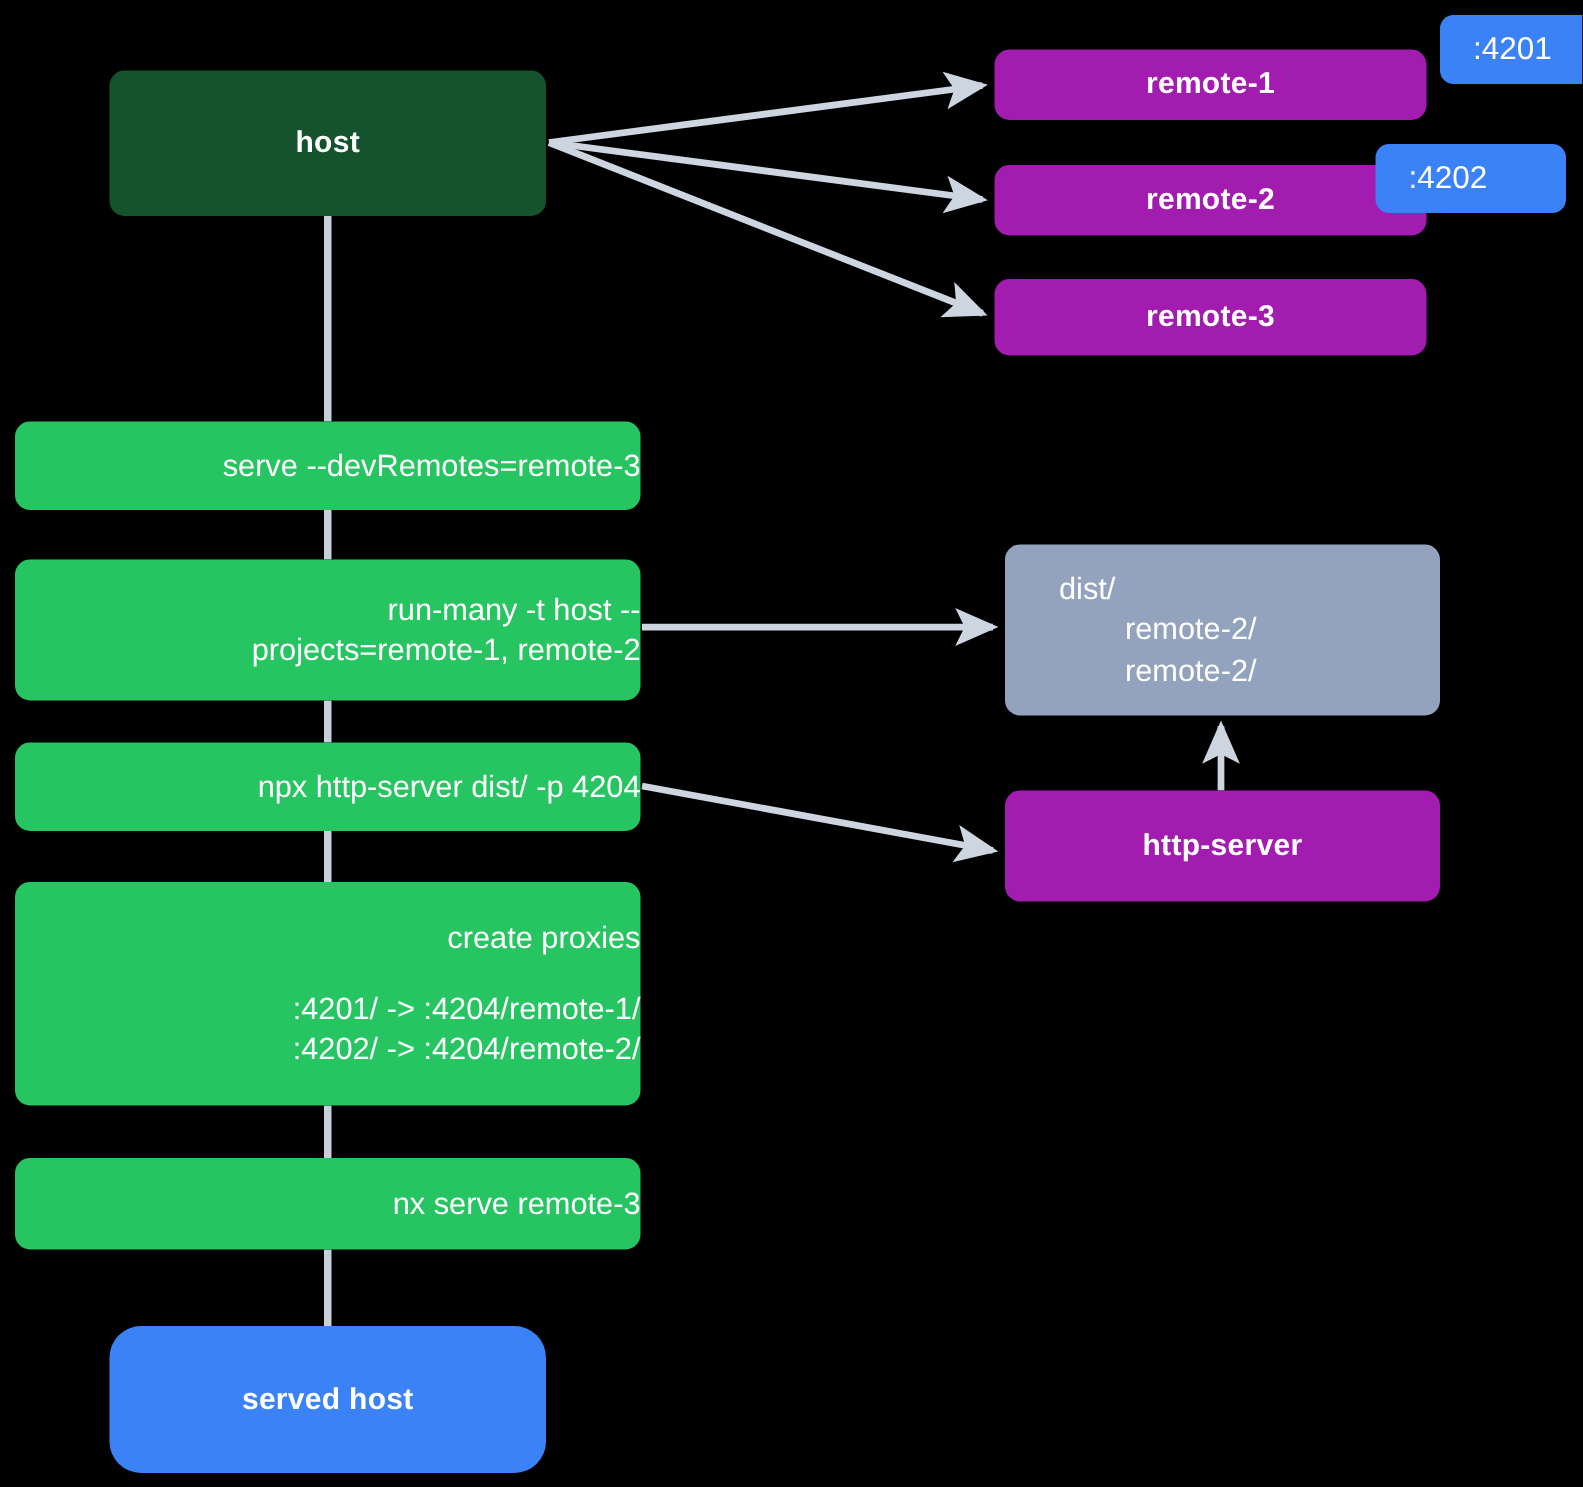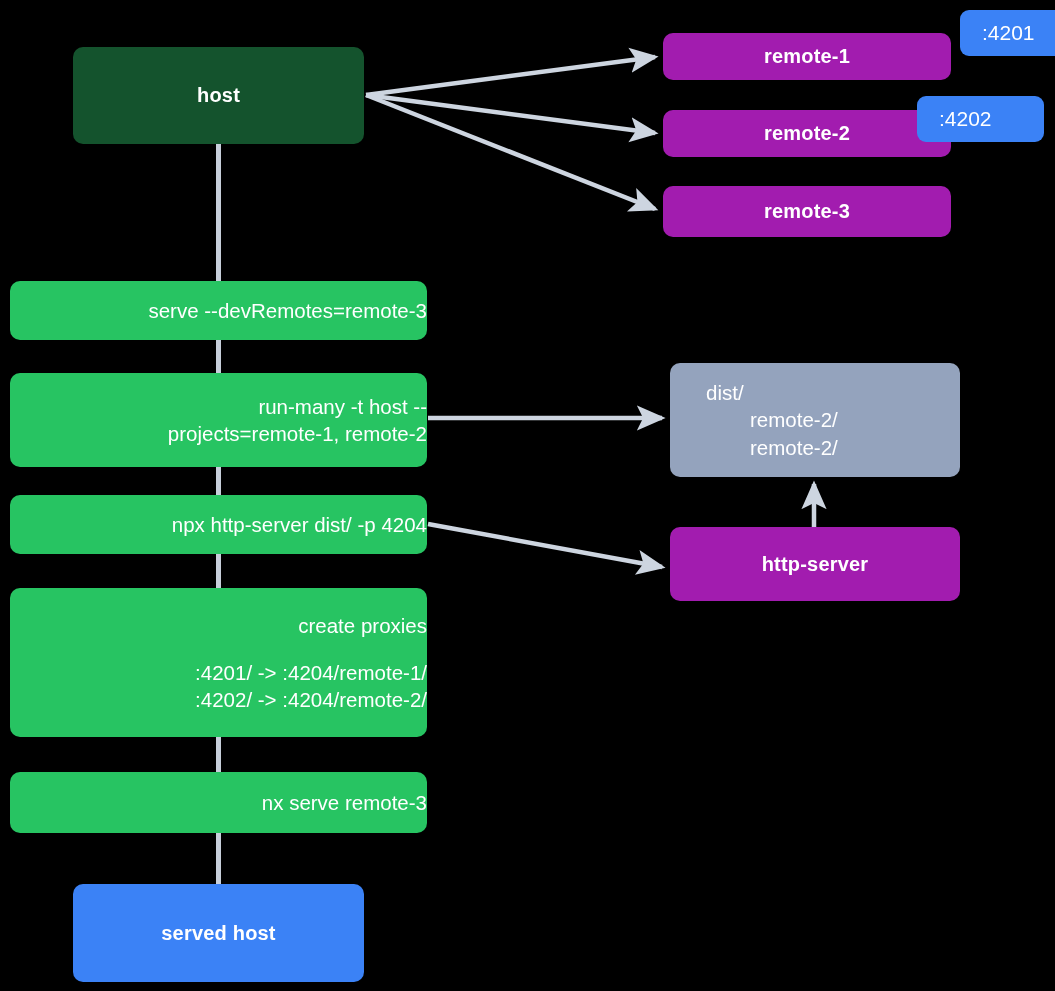--- a/index.html
+++ b/index.html
@@ -41,20 +41,21 @@
     background: #14532d;
     font-weight: bold;
     font-size: 20px;
     letter-spacing: 0.2px;
   }
   .node.blue-served {
     background: #3b82f6;
     font-weight: bold;
     font-size: 20px;
     letter-spacing: 0.2px;
+    border-radius: 21px;
   }
   .node.green {
     background: #27c462;
     font-weight: normal;
     font-size: 20.5px;
     align-items: flex-end;
   }
   .node.gray {
     background: #a21caf;
     font-weight: bold;

